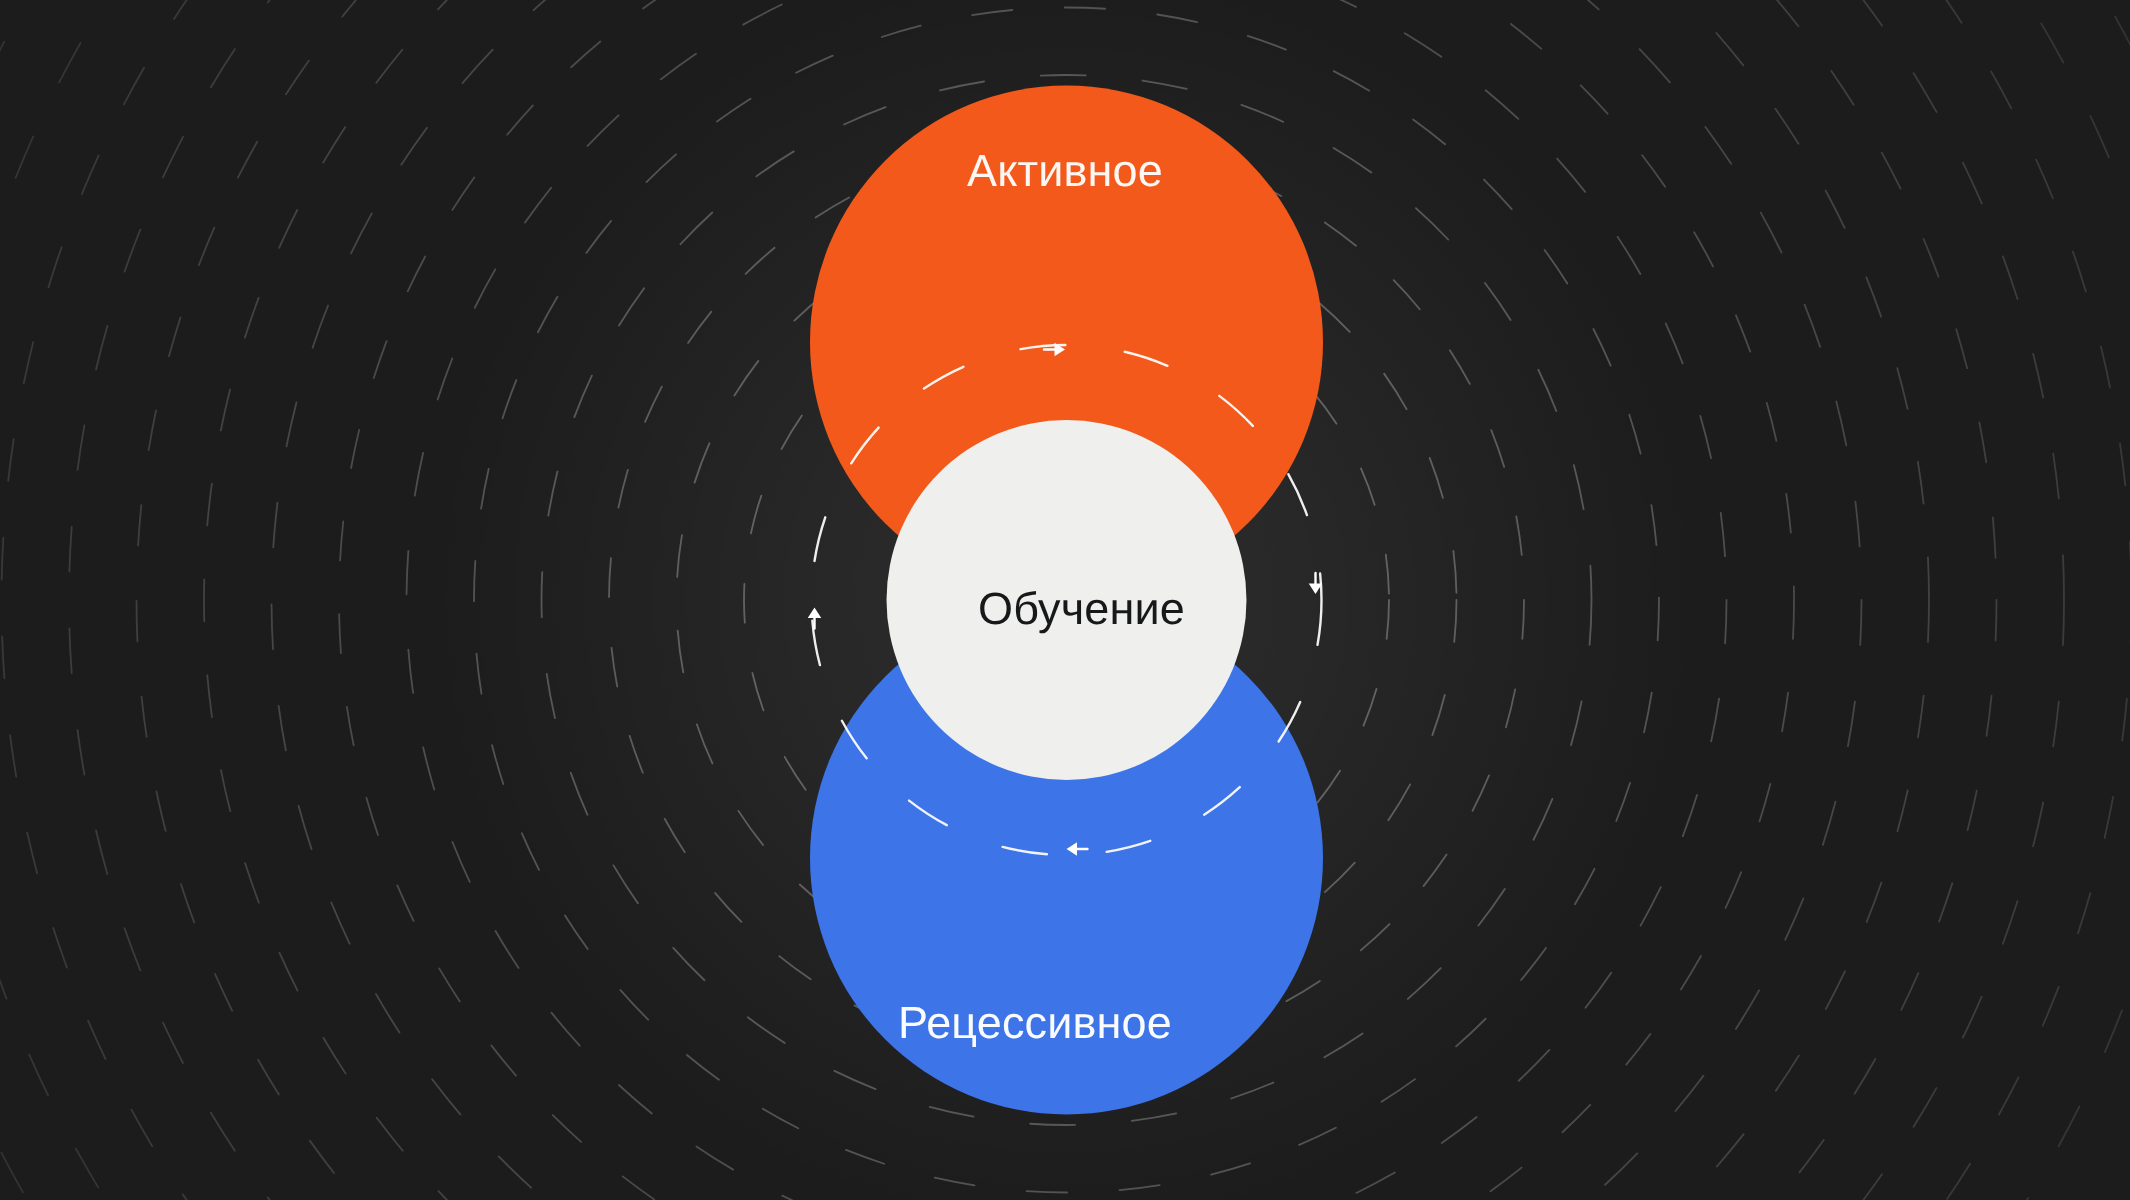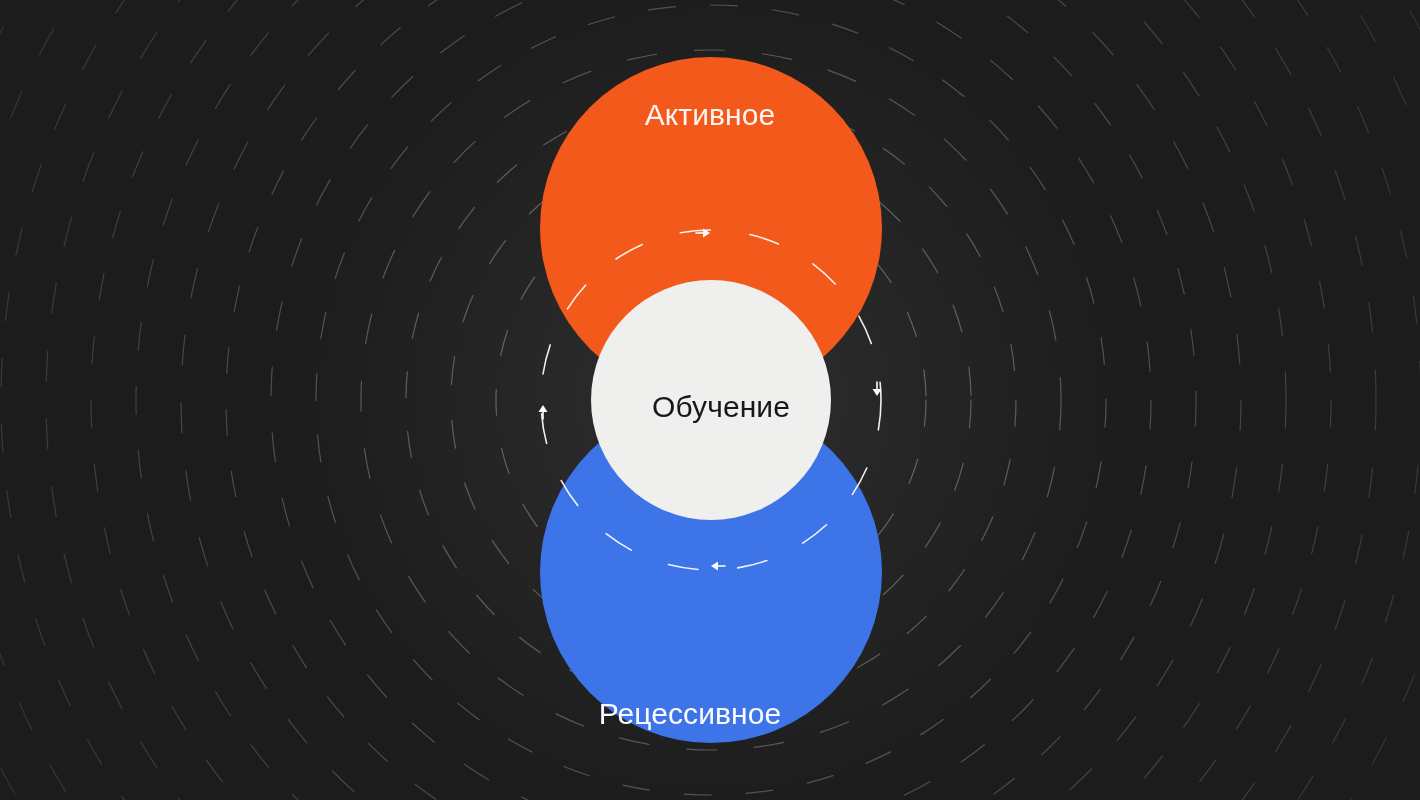--- a/index.html
+++ b/index.html
@@ -46,21 +46,21 @@
   }
   #label-center {
     left:0; width:1420px;
     top:390px;
     font-size:30px;
     color:#17181a;
     margin-left:11px;
   }
   #label-recessive {
     left:0; width:1380px;
-    top:697px;
+    top:666px;
     font-size:30px;
     color:#fafbfe;
   }
 </style>
 </head>
 <body style="background: rgb(28, 28, 28);">
 
 <div id="stage" style="background: rgb(28, 28, 28);">
 
   <svg class="bg-layer" id="bg-rings" viewBox="0 0 1420 800" width="1420" height="800" aria-hidden="true">

